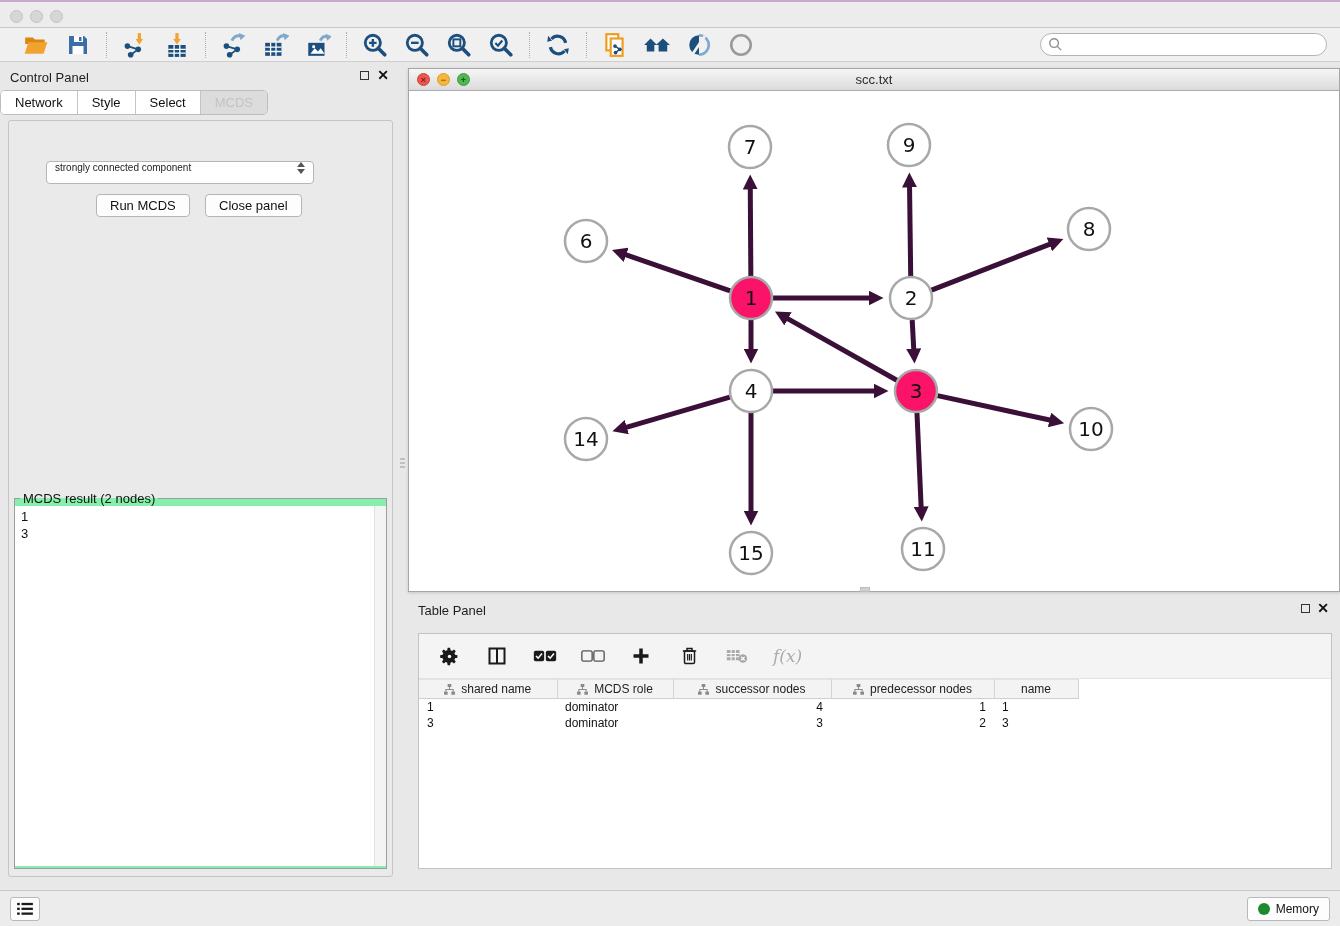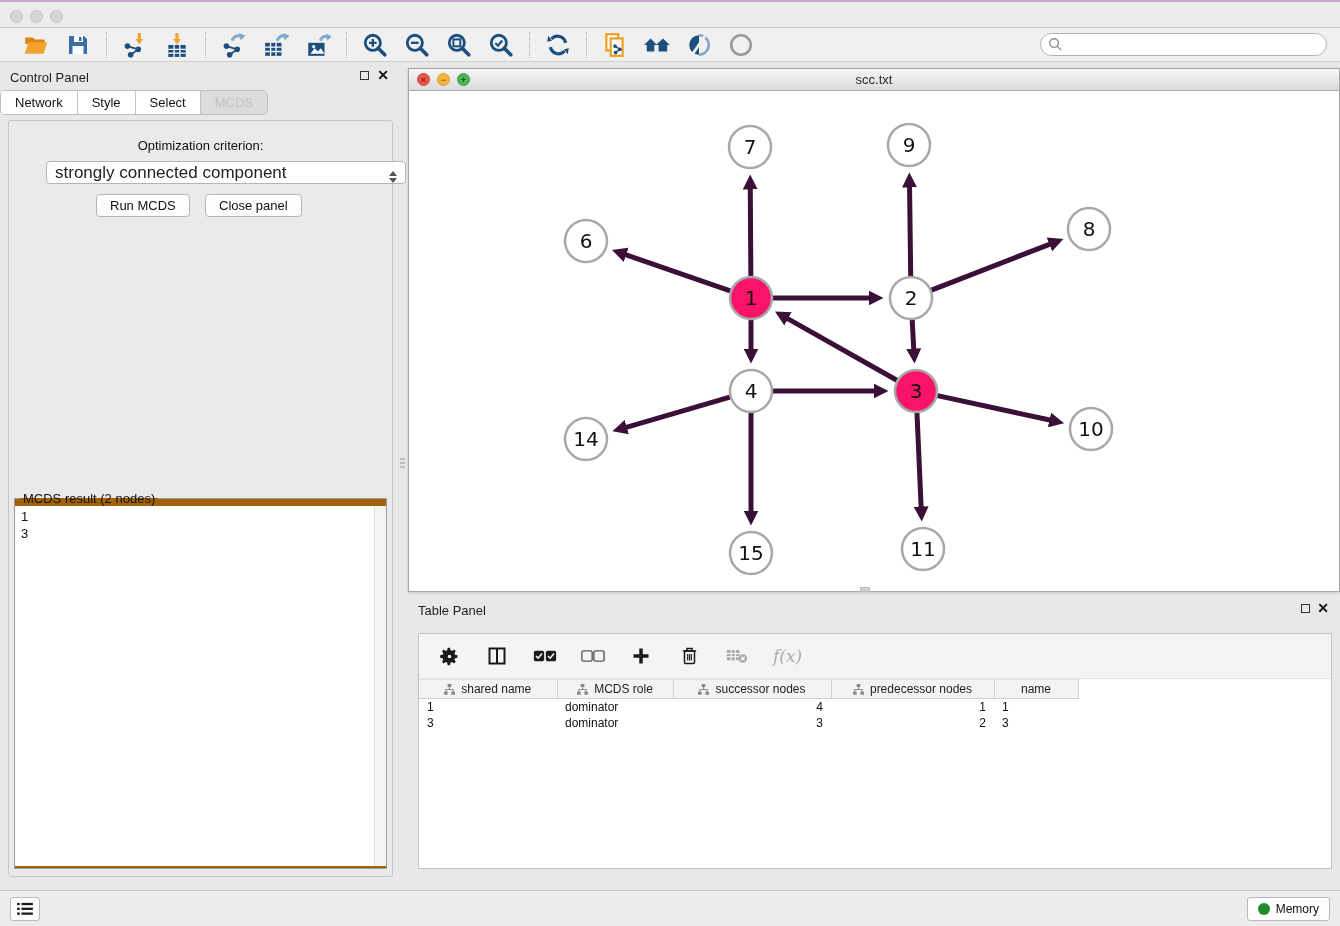--- a/index.html
+++ b/index.html
@@ -30,27 +30,27 @@
   .float-icon{position:absolute;top:9px;width:9px;height:9px;border:1.5px solid #333;background:transparent;}
   .close-icon{position:absolute;top:5px;font-size:14px;font-weight:bold;color:#111;}
   #cp-float{right:32px;} #cp-close{right:12px;}
   .tab-row{display:flex;justify-content:flex-start;}
   .seg-tabs{display:flex;border:1px solid #BDBDBD;border-radius:5px;overflow:hidden;background:#fff;}
   .seg-tab{padding:4px 14px;font-size:13px;background:#fff;color:#111;border-right:1px solid #C4C4C4;white-space:nowrap;}
   .seg-tab:last-child{border-right:none;}
   .seg-tab.selected{background:#DCDCDC;color:#C3C3C3;}
   #cp-body{position:absolute;left:8px;top:58px;width:385px;height:757px;background:#EAEAEA;border:1px solid #C5C5C5;border-radius:3px;}
   #opt-label{position:absolute;left:0;right:0;top:17px;text-align:center;font-size:13px;color:#111;}
-  #criterion-select{position:absolute;left:37px;top:40px;width:360px;height:23px;background:#fff;border:1px solid #B5B5B5;border-radius:4px;display:flex;align-items:flex-end;padding:0 8px;font-size:17px;}
+  #criterion-select{position:absolute;left:37px;top:40px;width:268px;height:23px;background:#fff;border:1px solid #B5B5B5;border-radius:4px;display:flex;align-items:flex-start;padding:0 8px;font-size:10px;}
   #criterion-select .stepper{margin-left:auto;display:flex;flex-direction:column;gap:2px;align-items:center;}
   .tri-up{width:0;height:0;border-left:4px solid transparent;border-right:4px solid transparent;border-bottom:5px solid #555;}
   .tri-down{width:0;height:0;border-left:4px solid transparent;border-right:4px solid transparent;border-top:5px solid #555;}
   .cp-btn{position:absolute;top:73px;height:23px;background:#FDFDFD;border:1px solid #B5B5B5;border-radius:4px;font-size:13px;color:#111;display:flex;align-items:center;justify-content:center;padding:0 13px;}
   #run-btn{left:87px;} #closepanel-btn{left:196px;}
-  #mcds-fieldset{position:absolute;left:5px;right:5px;top:370px;bottom:7px;border:1px solid #9D9D9D;margin:0;padding:0;background:#a16207;}
+  #mcds-fieldset{position:absolute;left:5px;right:5px;top:370px;bottom:7px;border:1px solid #9D9D9D;margin:0;padding:0;background:#86efac;}
   #mcds-fieldset legend{font-size:13px;color:#111;margin-left:5px;padding:0 3px;background:transparent;}
   #mcds-text{position:absolute;left:0;top:0px;right:12px;bottom:0;padding:2px 6px;font-size:13px;color:#111;white-space:pre-line;line-height:17px;background:#fff;}
   #mcds-scroll{position:absolute;right:0;top:0;bottom:0;width:12px;background:#F4F4F4;border-left:1px solid #E0E0E0;}
   
   #v-split-handle{position:absolute;left:399px;top:452px;width:6px;height:22px;display:flex;flex-direction:column;gap:2px;align-items:center;justify-content:center;}
   #v-split-handle span{width:5px;height:2px;background:#BFBFBF;}
   #h-split-handle{position:absolute;left:860px;top:587px;width:10px;height:5px;background:#CFCFCF;border:1px solid #BDBDBD;}
   
   #network-window{position:absolute;left:408px;top:68px;width:932px;height:524px;background:#fff;border:1px solid #A6A6A6;box-shadow:0 1px 3px rgba(0,0,0,0.15);}
   #nw-titlebar{position:relative;height:22px;background:linear-gradient(#F6F6F6,#DBDBDB);border-bottom:1px solid #ABABAB;}
@@ -250,21 +250,20 @@
   </div>
   <div class="tab-row">
     <div class="seg-tabs" id="cp-tabs">
         <div class="seg-tab">Network</div>
         <div class="seg-tab">Style</div>
         <div class="seg-tab">Select</div>
         <div class="seg-tab selected">MCDS</div>
       </div>
   </div>
   <div id="cp-body">
-    <div id="opt-label">Optimization criterion:</div>
     <div id="criterion-select">
       <span>strongly connected component</span>
       <span class="stepper">
           <span class="tri-up"></span>
           <span class="tri-down"></span>
         </span>
     </div>
     <div class="cp-btn" id="run-btn">Run MCDS</div>
     <div class="cp-btn" id="closepanel-btn">Close panel</div>
     <fieldset id="mcds-fieldset">

